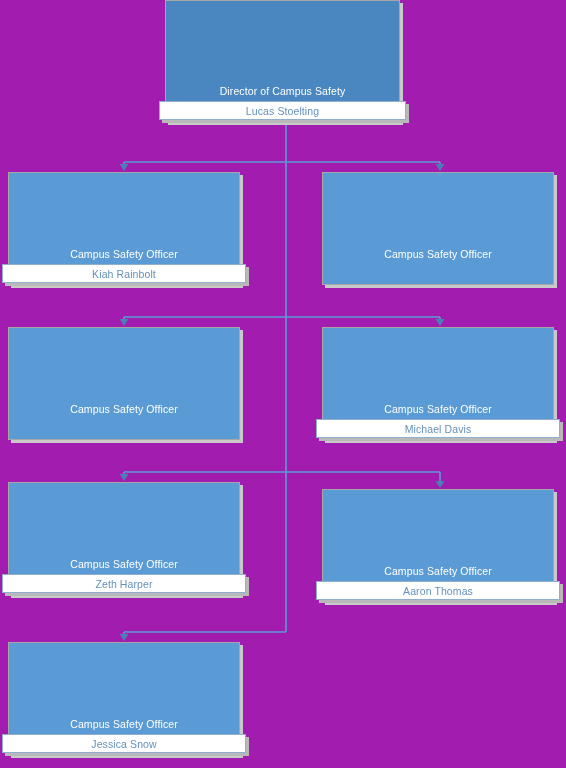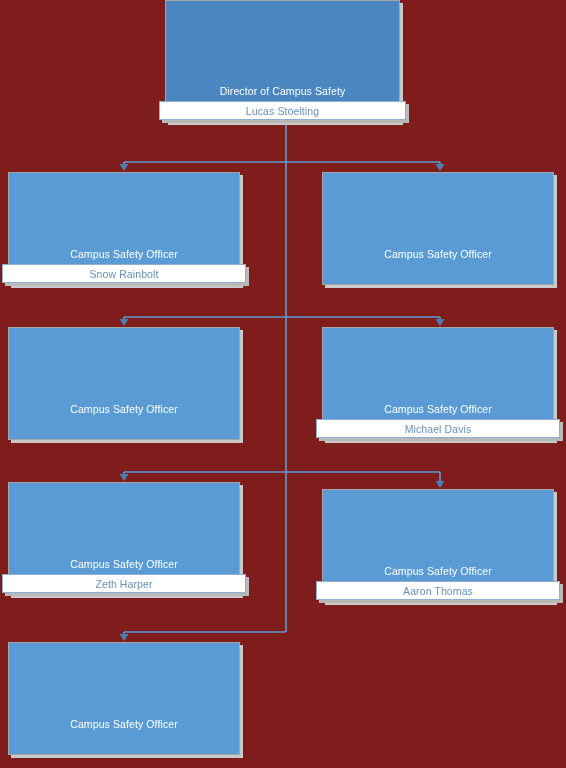--- a/index.html
+++ b/index.html
@@ -7,21 +7,21 @@
     padding: 0;
     background: #ffffff;
   }
   body {
     font-family: "Liberation Sans", sans-serif;
   }
   #chart-canvas {
     position: relative;
     width: 566px;
     height: 768px;
-    background: #7f1d1d;
+    background: #a21caf;
     overflow: hidden;
   }
 
   
   #connector-layer {
     position: absolute;
     left: 0;
     top: 0;
     width: 566px;
     height: 768px;
@@ -152,21 +152,21 @@
       </div>
     </div>
 
   <div class="org-node" style="left: 8px; top: 172px; width: 232px; height: 113px;">
         <div class="node-shadow"></div>
         <div class="node-body"></div>
         <div class="node-title">Campus Safety Officer</div>
         <div class="name-plate">
           <div class="name-plate-shadow"></div>
           <div class="name-plate-body">
-            <span class="name-text">Snow Rainbolt</span>
+            <span class="name-text">Kiah Rainbolt</span>
           </div>
         </div>
       </div>
       <div class="org-node" style="left: 322px; top: 172px; width: 232px; height: 113px;">
         <div class="node-shadow"></div>
         <div class="node-body"></div>
         <div class="node-title">Campus Safety Officer</div>
       </div>
       <div class="org-node" style="left: 8px; top: 327px; width: 232px; height: 113px;">
         <div class="node-shadow"></div>
@@ -203,15 +203,21 @@
           <div class="name-plate-shadow"></div>
           <div class="name-plate-body">
             <span class="name-text">Aaron Thomas</span>
           </div>
         </div>
       </div>
       <div class="org-node" style="left: 8px; top: 642px; width: 232px; height: 113px;">
         <div class="node-shadow"></div>
         <div class="node-body"></div>
         <div class="node-title">Campus Safety Officer</div>
+        <div class="name-plate">
+          <div class="name-plate-shadow"></div>
+          <div class="name-plate-body">
+            <span class="name-text">Jessica Snow</span>
+          </div>
+        </div>
       </div>
     </div>
 </div>
 
 </body></html>

